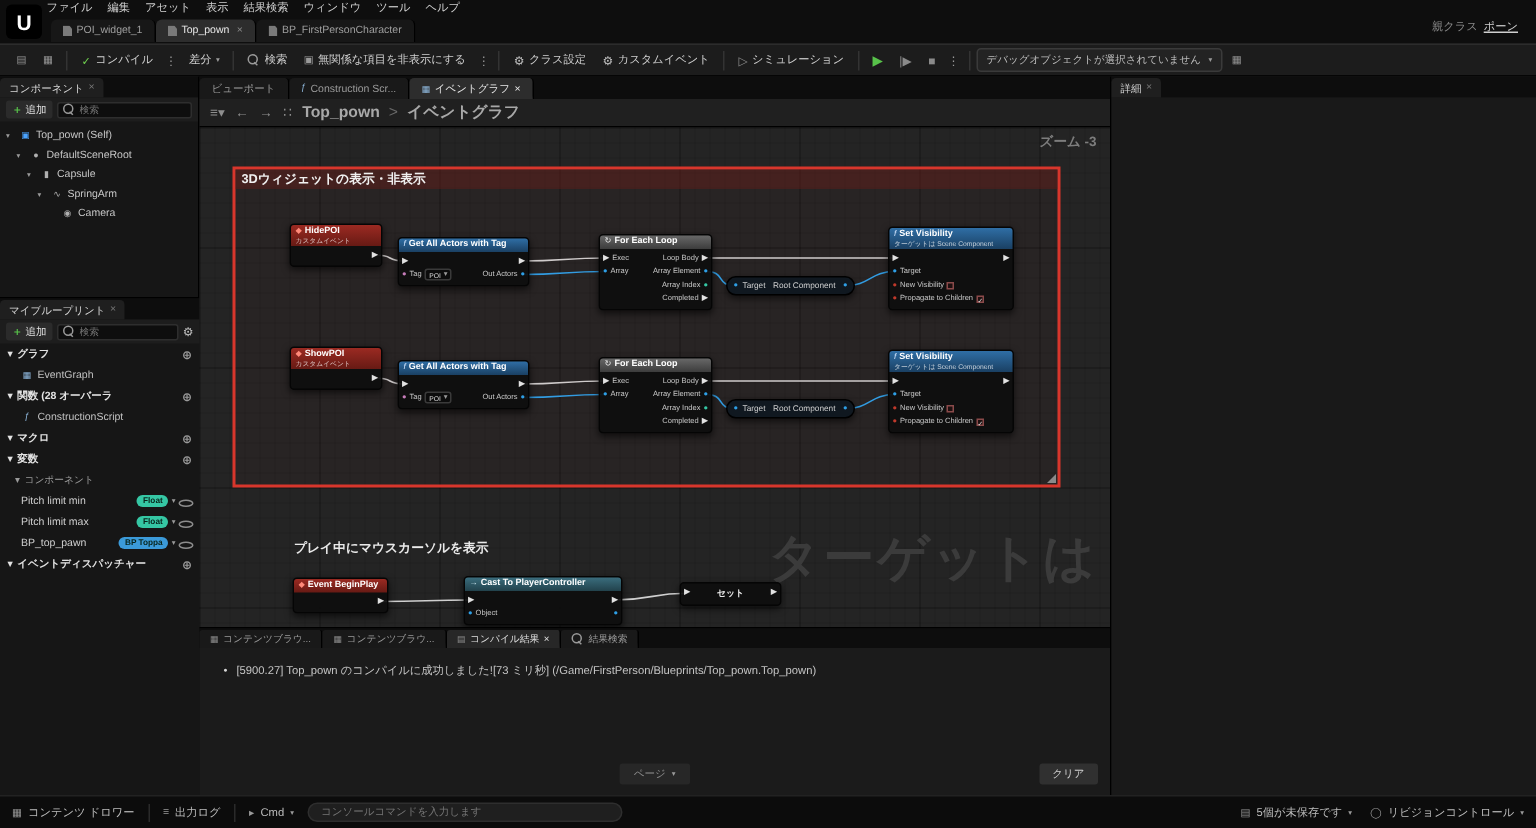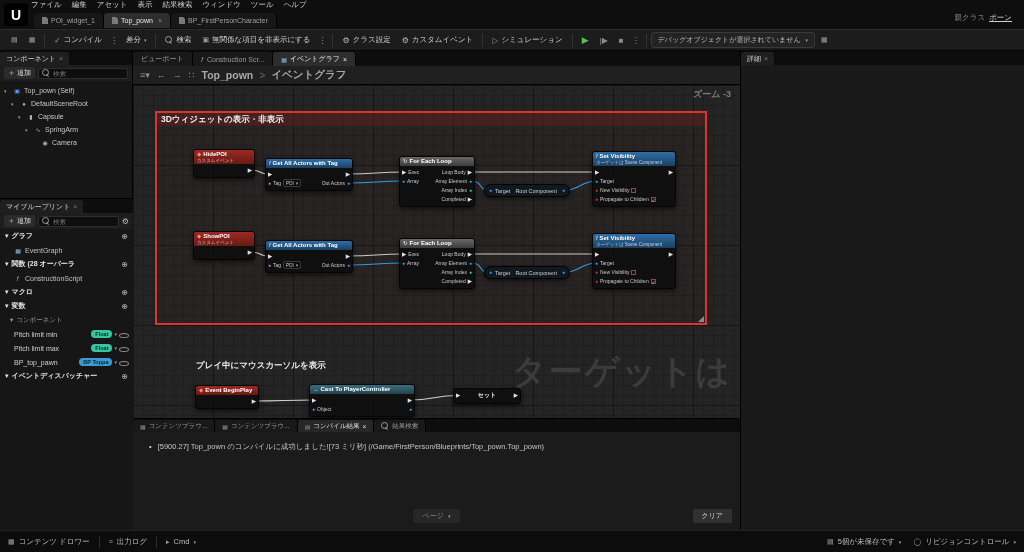--- a/index.html
+++ b/index.html
@@ -791,20 +791,21 @@
     <div class="sb-item">
         <span class="sb-ic">≡</span>
         <span>出力ログ</span>
       </div>
     <span class="sb-sep"></span>
     <div class="sb-item">
         <span class="sb-ic">▸</span>
         <span>Cmd</span>
         <span class="caret">▾</span>
       </div>
+    <input class="console" placeholder="コンソールコマンドを入力します" style="">
     <div class="sb-right">
       <div class="sb-item">
           <span class="sb-ic">▤</span>
           <span>5個が未保存です</span>
           <span class="caret">▾</span>
         </div>
       <div class="sb-item">
           <span class="sb-ic">◯</span>
           <span>リビジョンコントロール</span>
           <span class="caret">▾</span>

